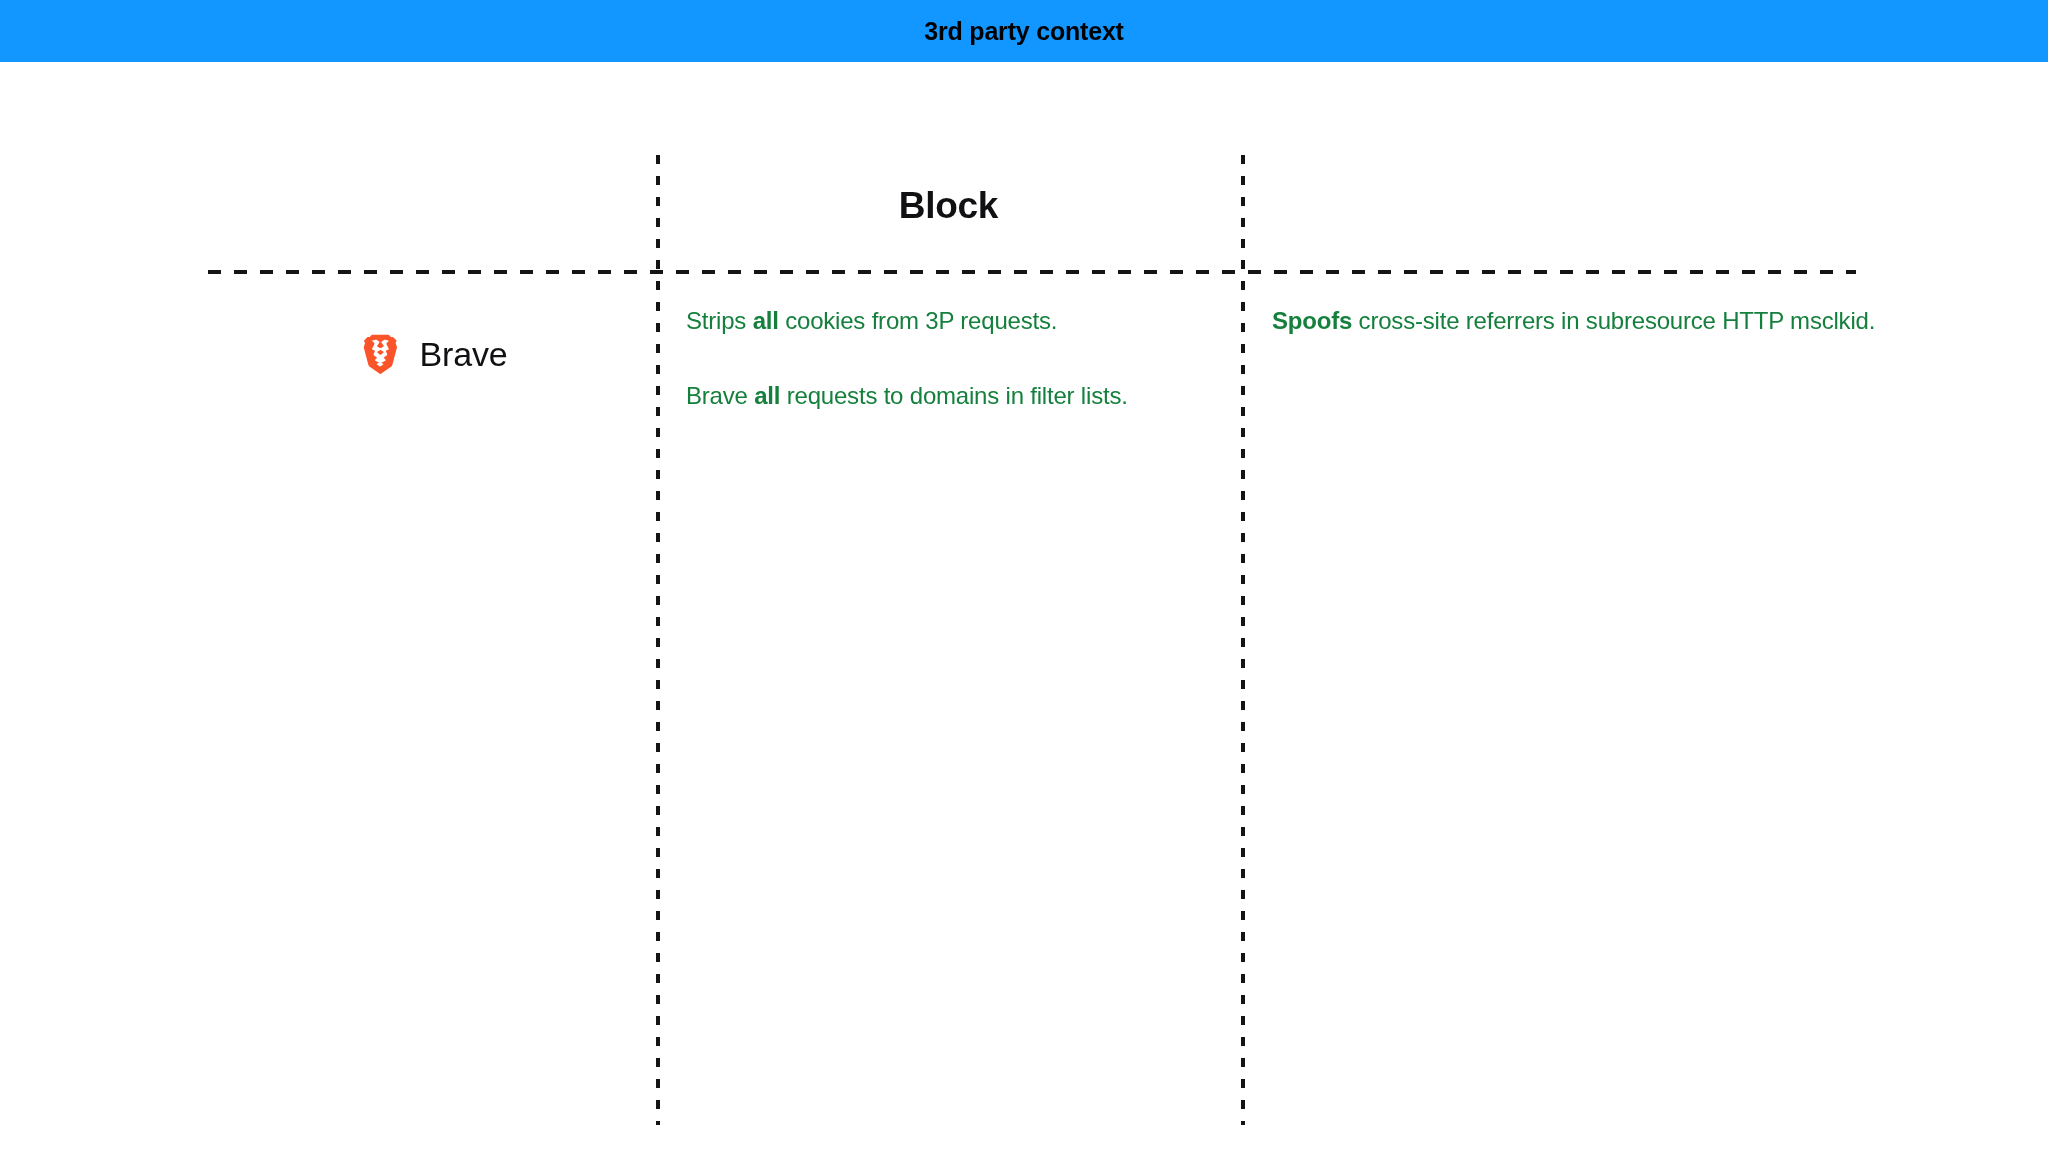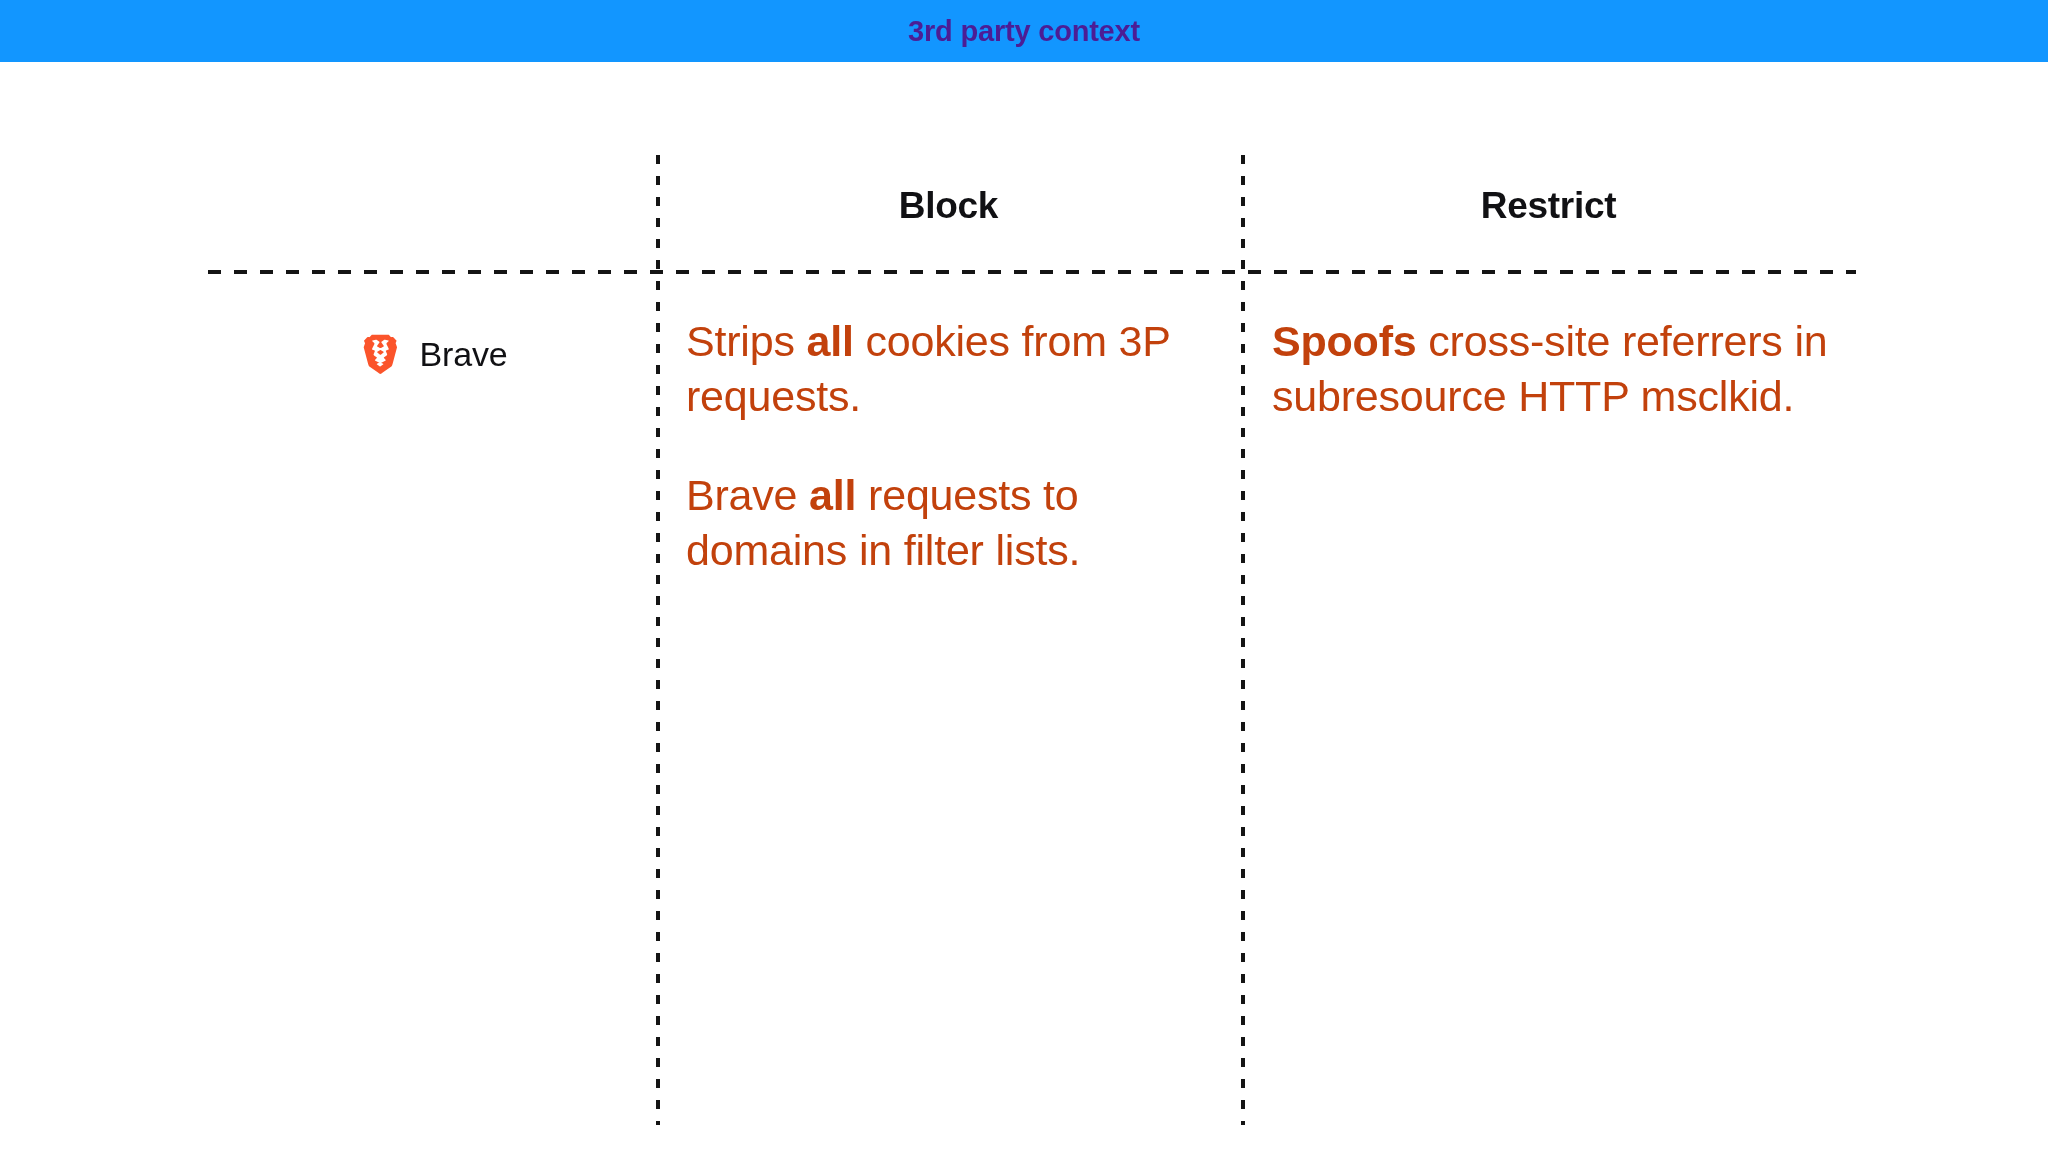--- a/index.html
+++ b/index.html
@@ -21,22 +21,22 @@
     left: 0;
     top: 0;
     width: 2048px;
     height: 62px;
     background: #1296ff;
     display: flex;
     align-items: center;
     justify-content: center;
   }
   .banner-title {
-    color: #4c1d95;
-    font-size: 29px;
+    color: #000000;
+    font-size: 25px;
     font-weight: bold;
     letter-spacing: -0.2px;
     line-height: 1;
     white-space: nowrap;
   }
 
   
   .table-area {
     position: absolute;
     left: 0;
@@ -118,45 +118,44 @@
 
   
   .cell {
     position: absolute;
     top: 240px;            
   }
   .cell.block    { left: 686px; width: 530px; }
   .cell.restrict { left: 1272px; width: 720px; }
 
   .cell p {
-    margin: 12px 0 44px 0;
-    font-size: 43px;
+    margin: 4px 0 44px 0;
+    font-size: 24px;
     line-height: 1.28;
-    color: #c2410c;
+    color: #15803d;
     letter-spacing: -0.2px;
   }
   .cell p:last-child { margin-bottom: 0; }
   .cell p b { font-weight: bold; }
 </style>
 </head>
 <body>
 
 <div class="banner">
   <span class="banner-title">3rd party context</span>
 </div>
 
 <div class="table-area">
 
   <div class="v-rule col1"></div>
   <div class="v-rule col2"></div>
   <div class="h-rule"></div>
 
   <div class="col-head block">Block</div>
 
-  <div class="col-head restrict">Restrict</div>
 
   <div class="row-label">
     <svg class="brave-logo" viewBox="0 0 64 64">
       <path fill="#fb542b" d="M53.6 17.1l1.5-3.7-4.2-4.3c-1.1-1.2-3.5-0.5-3.5-0.5l-3.2-3.3h-23.6l-3.2 3.3c0 0-2.4-0.7-3.5 0.5l-4.2 4.3 1.5 3.7-1.9 5.4 6.1 23.1c0.6 2.4 1.1 3.4 2.8 4.6l11 7.5c1.1 0.8 2.5 2 3.3 2s2.2-1.2 3.3-2l11-7.5c1.7-1.2 2.2-2.2 2.8-4.6l6.1-23.1-1.9-5.4z"></path>
       <path fill="#ffffff" d="M44 24.6c0.4 0.9-0.2 1.3-0.9 1.6l-2.5 0.9c-0.3 0.1-0.7 0.5-0.4 1.2l1.7 4.2c0.2 0.6 0 1.1-0.6 1.5l-3.6 2.4c-0.6 0.4-0.6 0.9-0.2 1.3l2.2 2.2c0.5 0.5 0.5 1-0.3 1.4l-6.1 3.2c-0.5 0.3-1.1 0.3-1.6 0l-6.1-3.2c-0.8-0.4-0.8-0.9-0.3-1.4l2.2-2.2c0.4-0.4 0.4-0.9-0.2-1.3l-3.6-2.4c-0.6-0.4-0.8-0.9-0.6-1.5l1.7-4.2c0.3-0.7-0.1-1.1-0.4-1.2l-2.5-0.9c-0.7-0.3-1.3-0.7-0.9-1.6l3.1-6.3c0.4-0.8 0.1-1.3-0.5-1.9l-2.3-2.3c-0.4-0.4-0.3-0.8 0.2-0.9l4.7-0.9c0.5-0.1 1.1 0 1.5 0.3l3.4 2.4c0.4 0.3 0.4 0.7 0.1 1.1l-3.2 4.3c-0.3 0.4-0.2 0.8 0.2 1l5.4 3.2c0.4 0.2 0.4 0.7 0 1l-5.3 3.4c-0.4 0.3-0.4 0.7 0 1l3.8 2.9c0.3 0.2 0.7 0.2 1 0l3.8-2.9c0.4-0.3 0.4-0.7 0-1l-5.3-3.4c-0.4-0.3-0.4-0.8 0-1l5.4-3.2c0.4-0.2 0.5-0.6 0.2-1l-3.2-4.3c-0.3-0.4-0.3-0.8 0.1-1.1l3.4-2.4c0.4-0.3 1-0.4 1.5-0.3l4.7 0.9c0.5 0.1 0.6 0.5 0.2 0.9l-2.3 2.3c-0.6 0.6-0.9 1.1-0.5 1.9l3.1 6.3z"></path>
       <path fill="#ffffff" d="M36.4 45.5c0.5 0.3 0.4 0.8-0.1 1.1l-3.5 2.5c-0.5 0.4-0.9 0.4-1.4 0l-3.5-2.5c-0.5-0.3-0.6-0.8-0.1-1.1l3.3-1.6c0.4-0.2 0.8-0.2 1.2 0l4.1 1.6z"></path>
     </svg>
     <span class="row-label-text">Brave</span>
   </div>
 

